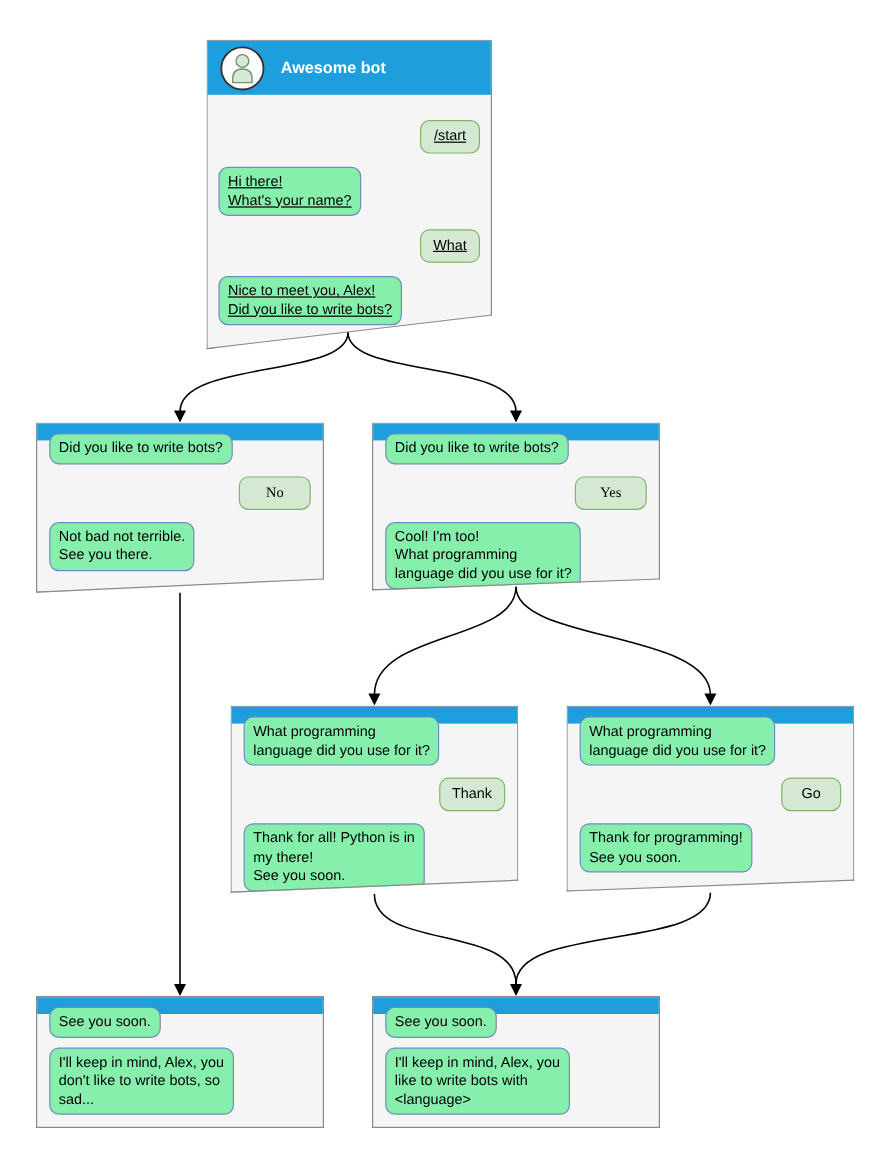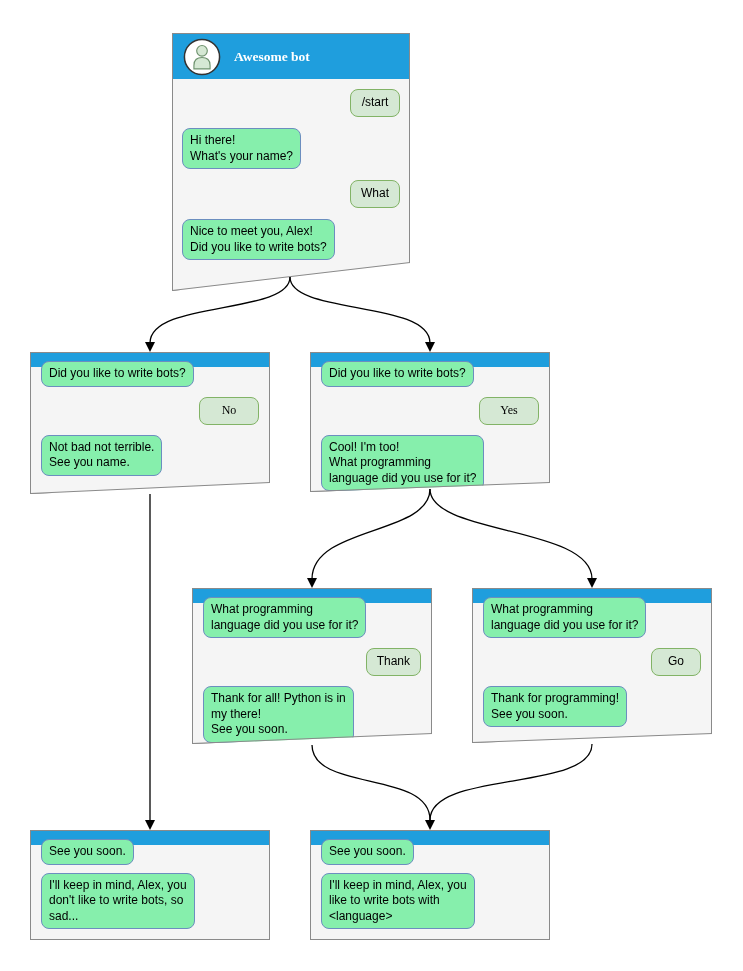--- a/index.html
+++ b/index.html
@@ -10,32 +10,32 @@
   .win{
     position:absolute;background:#f5f5f5;border:1px solid #8a8a8a;
     box-sizing:border-box;
   }
   .clip28{clip-path:polygon(0 0,100% 0,100% calc(100% - 28px),0 100%);}
   .clip11{clip-path:polygon(0 0,100% 0,100% calc(100% - 11px),0 100%);}
   .clip9 {clip-path:polygon(0 0,100% 0,100% calc(100% - 9px),0 100%);}
   .clip10{clip-path:polygon(0 0,100% 0,100% calc(100% - 10px),0 100%);}
   .main-header{
     height:45px;background:#1f9edd;display:flex;align-items:center;
-    gap:13px;padding:0 10px;font-family:Liberation Serif, serif;
+    gap:13px;padding:0 10px;
   }
   .bar{
     position:absolute;top:0;left:0;right:0;height:14px;background:#1f9edd;
   }
   .avatar{width:38px;height:38px;flex:0 0 auto;}
   .title{color:#ffffff;font-weight:bold;font-size:13.5px;}
   .msgs{
     position:relative;z-index:1;display:flex;flex-direction:column;
     gap:10px;padding:8px 10px;
   }
-  .msgs.main-msgs{padding:10px 9px;gap:11px;}
+  .msgs.main-msgs{padding:21px 9px;gap:11px;text-decoration:underline;}
   .bubble{
     border-radius:8px;padding:4px 7px;font-size:12px;line-height:1.3;
     white-space:pre-line;max-width:178px;box-sizing:border-box;
   }
   .bot{
     background:#86efac;border:1px solid #6c8ebf;align-self:flex-start;
   }
   .user{
     background:#d5e8d4;border:1px solid #82b366;align-self:flex-end;
     min-width:50px;min-height:28px;display:flex;align-items:center;
@@ -70,21 +70,21 @@
 Did you like to write bots?</div>
     </div>
   </div>
 
   <div class="win clip11" style="left:30px;top:352px;width:240px;height:142px;">
     <div class="bar"></div>
     <div class="msgs">
       <div class="bubble bot">Did you like to write bots?</div>
       <div class="bubble user wide">No</div>
       <div class="bubble bot">Not bad not terrible.
-See you name.</div>
+See you there.</div>
     </div>
   </div>
 
   <div class="win clip9" style="left:310px;top:352px;width:240px;height:140px;">
     <div class="bar"></div>
     <div class="msgs">
       <div class="bubble bot">Did you like to write bots?</div>
       <div class="bubble user wide">Yes</div>
       <div class="bubble bot">Cool! I'm too!
 What programming

